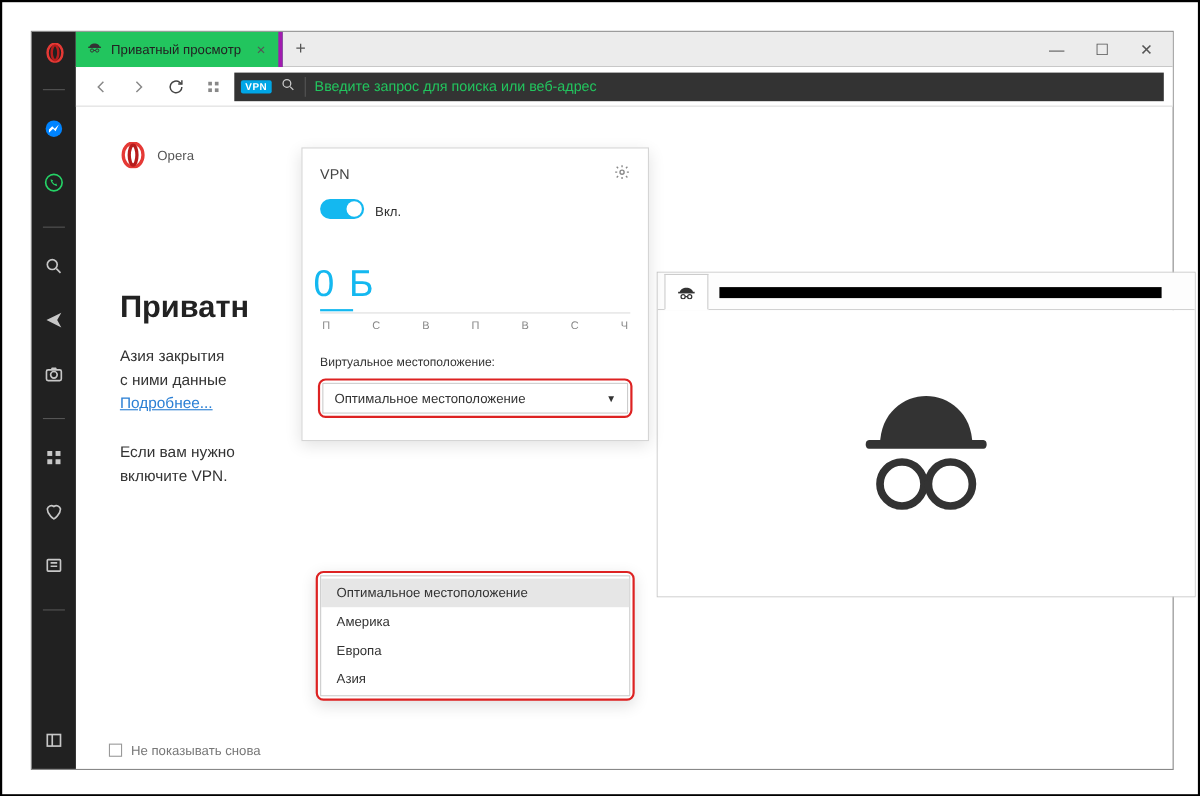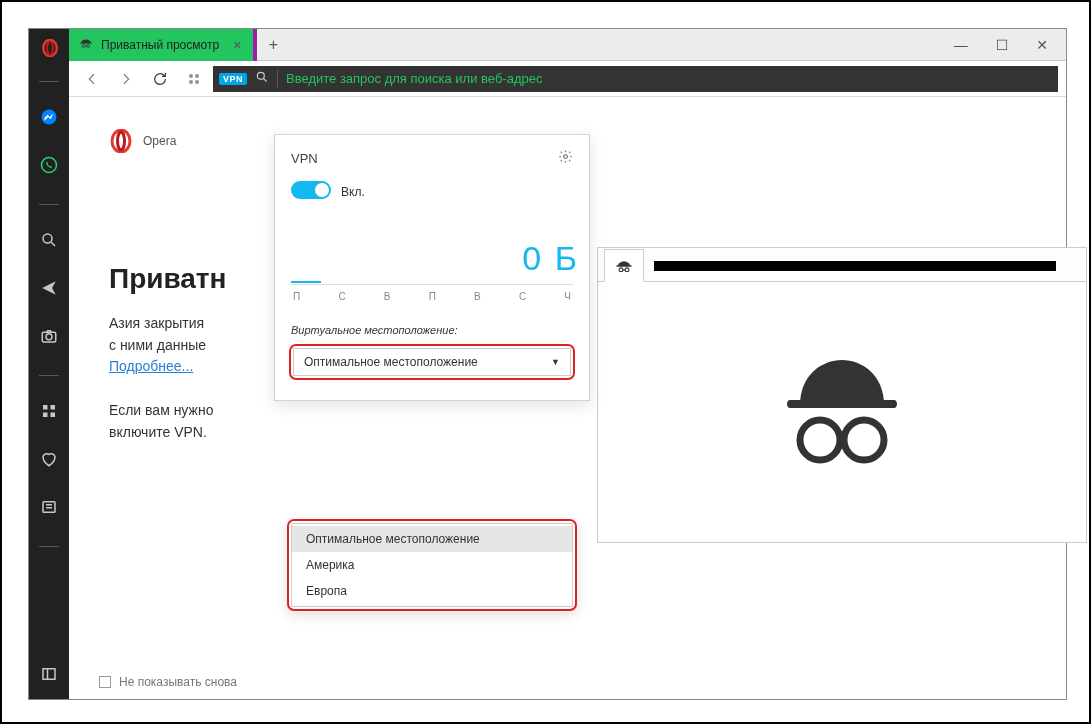--- a/index.html
+++ b/index.html
@@ -50,28 +50,28 @@
 .rightpane .rp-body { height: 260px; display:flex; align-items:center; justify-content:center; background:#fff; }
 .incog-big svg { width: 140px; height: 120px; }
 
 .vpn-panel { position:absolute; top: 105px; left: 205px; width: 316px; background:#fff; border:1px solid #d5d5d5; box-shadow: 0 4px 14px rgba(0,0,0,.12); padding-bottom: 12px; }
 .vpn-head { display:flex; align-items:center; justify-content:space-between; padding: 14px 16px 10px; font-size:13px; color:#444; }
 .vpn-head svg { width:15px; height:15px; color:#888; }
 .vpn-toggle { display:flex; align-items:flex-end; gap:10px; padding: 4px 16px 10px; }
 .switch { width:40px; height:18px; border-radius:10px; background:#14b8f0; position:relative; }
 .switch::after { content:""; position:absolute; width:14px; height:14px; border-radius:50%; background:#fff; top:2px; right:2px; }
 .vpn-toggle span { font-size:12px; color:#333; }
-.vpn-big { text-align:right; color:#14b8f0; font-size:34px; font-weight:300; padding: 30px 10px 4px; letter-spacing:2px; }
+.vpn-big { text-align:left; color:#14b8f0; font-size:34px; font-weight:300; padding: 30px 10px 4px; letter-spacing:2px; }
 .vpn-sub { text-align:center; font-size:12px; font-weight:600; color:#333; padding: 2px 14px; }
 .vpn-sub2 { text-align:center; font-size:11px; color:#888; padding: 6px 14px 28px; }
 .vpn-chart { padding: 0 16px 10px; }
 .vpn-chart-line { height:1px; background:#ddd; }
 .vpn-chart-seg { height:2px; width:30px; background:#14b8f0; position:relative; top:-1px; }
 .vpn-days { display:flex; justify-content:space-between; padding: 6px 2px 12px; font-size:10px; color:#888; }
-.vpn-loc-label { font-size:11px; color:#333; padding: 0 16px 8px; font-style: italic; }
+.vpn-loc-label { font-size:11px; color:#333; padding: 0 16px 8px; }
 
 .vpn-select { margin: 0 14px 8px; border:2px solid #d22; border-radius:7px; padding:2px; position:relative; }
 .vpn-select-inner { border:1px solid #ccc; height:28px; display:flex; align-items:center; justify-content:space-between; padding: 0 10px; font-size:12px; color:#333; }
 .vpn-select-inner .caret { font-size:9px; color:#333; }
 
 .vpn-ip { font-size:11px; color:#777; padding: 4px 18px 2px; text-align: right; }
 
 .vpn-dd { position:absolute; top: 490px; left: 218px; width:290px; background:#fff; border:2px solid #d22; border-radius:7px; padding:2px; box-shadow: 0 4px 14px rgba(0,0,0,.12); }
 .vpn-dd-inner { border:1px solid #ccc; padding: 2px 0; }
 .dd-item { font-size:12px; color:#333; padding: 6px 14px; }
@@ -275,18 +275,19 @@
           <span class="caret">▼</span>
         </div>
       </div>
     </div>
 
     <div class="vpn-dd">
       <div class="vpn-dd-inner">
         <div class="dd-item sel">Оптимальное местоположение</div>
         <div class="dd-item">Америка</div>
         <div class="dd-item">Европа</div>
+        <div class="dd-item">Азия</div>
       </div>
     </div>
 
   </div>
  </div>
 </div>
 
 </body></html>

